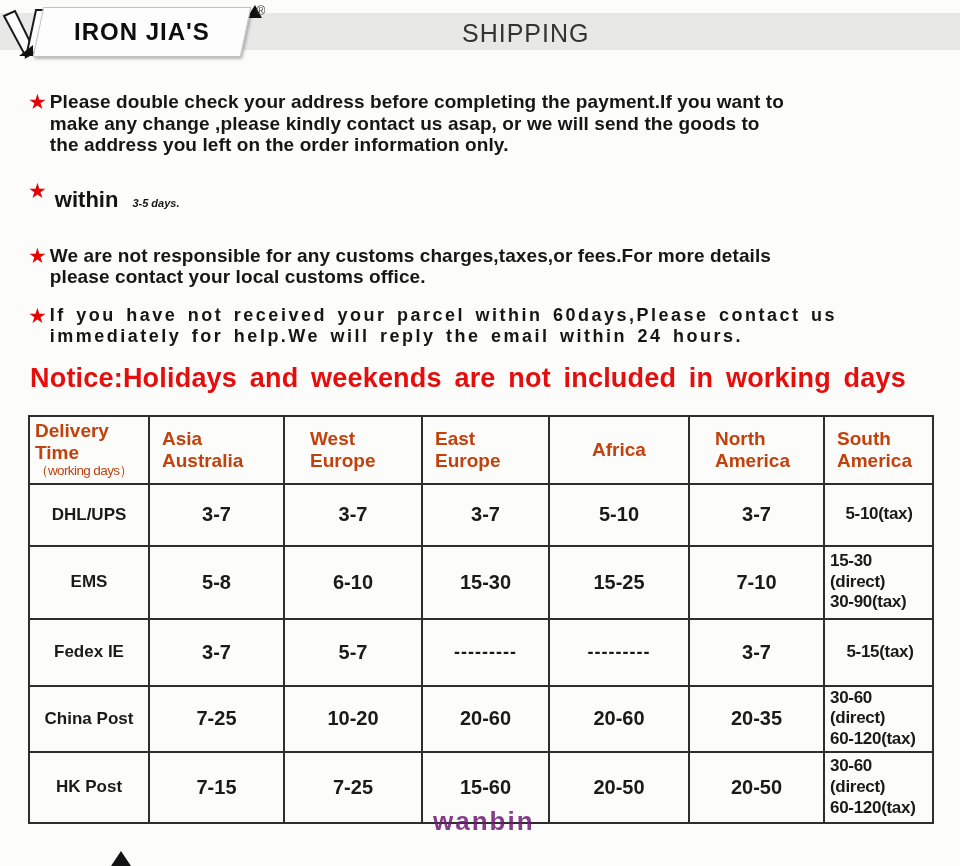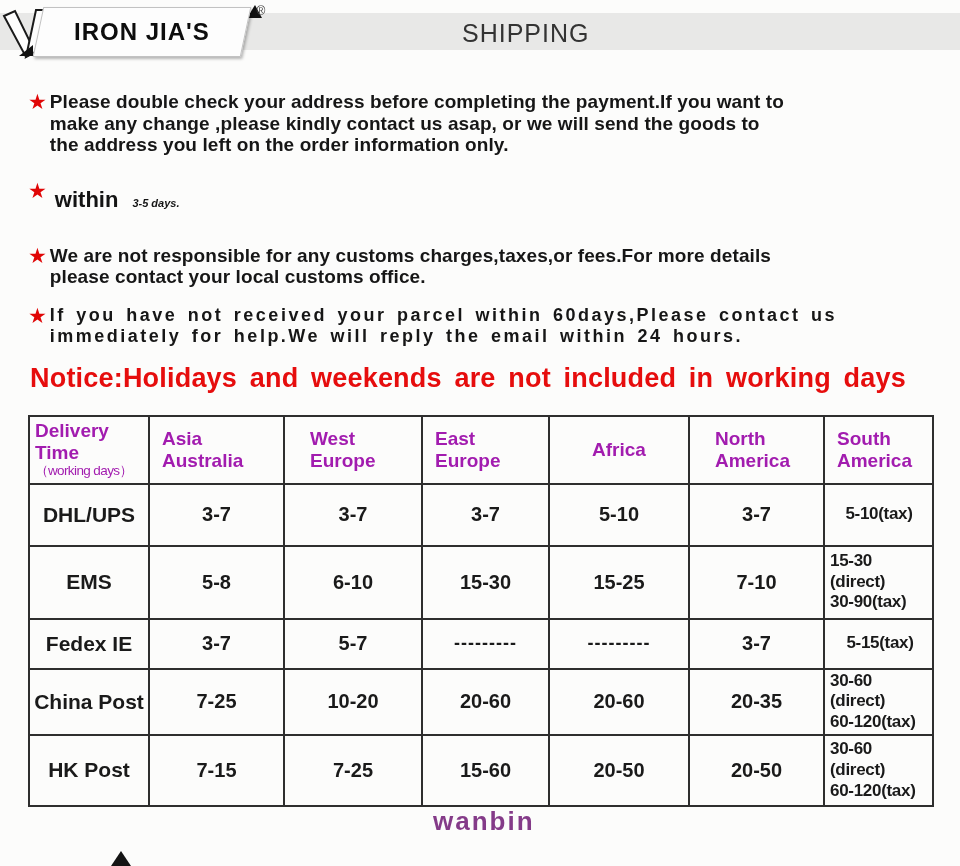--- a/index.html
+++ b/index.html
@@ -64,35 +64,35 @@
   
   table.ship{
     border-collapse:collapse;table-layout:fixed;
     margin:21px 0 0 0;width:904px;background:#fcfcfb;
   }
   .ship th,.ship td{
     border:2px solid #2e2e2e;vertical-align:middle;
     white-space:pre-line;overflow:hidden;
   }
   .ship th{
-    font-size:19px;font-weight:700;text-align:left;padding:2px 2px 2px 12px;color:#a21caf;margin-top:32px;
+    font-size:19px;font-weight:700;text-align:left;padding:2px 2px 2px 12px;color:#c2410c;margin-top:32px;
   }
   .ship th.c0h{padding-left:5px;}
   .ship th.center{text-align:center;padding-left:2px;}
   .ship th.pad24{padding-left:25px;}
   .sub{display:block;font-size:13.5px;font-weight:400;letter-spacing:-.6px;margin-top:-2px;}
   .ship td{
     font-size:20px;font-weight:700;text-align:center;color:#1a1a1a;
   }
-  .ship td.carrier{font-size:21px;border-radius:9px;}
+  .ship td.carrier{font-size:17px;border-radius:9px;}
   .ship td.sm{font-size:17px;text-align:left;padding-left:5px;line-height:1.22;letter-spacing:-.3px;}
   .ship td.dash{letter-spacing:1px;font-size:18px;}
   .c0{width:120px;} .c1{width:135px;} .c2{width:138px;} .c3{width:127px;}
   .c4{width:140px;} .c5{width:135px;} .c6{width:109px;}
-  .rh{height:68px;} .r0{height:62px;} .r1{height:73px;} .r2{height:50px;}
+  .rh{height:68px;} .r0{height:62px;} .r1{height:73px;} .r2{height:67px;}
   .r3{height:65px;} .r4{height:71px;}
   .table-wrap{padding:0 0 0 28px;}
   
   .watermark{
     position:absolute;left:433px;top:806px;z-index:5;
     font-size:26px;font-weight:700;letter-spacing:2px;
     color:#701a75;opacity:.85;pointer-events:none;
   }
   .corner-tri{
     position:absolute;left:111px;top:851px;width:0;height:0;z-index:6;

